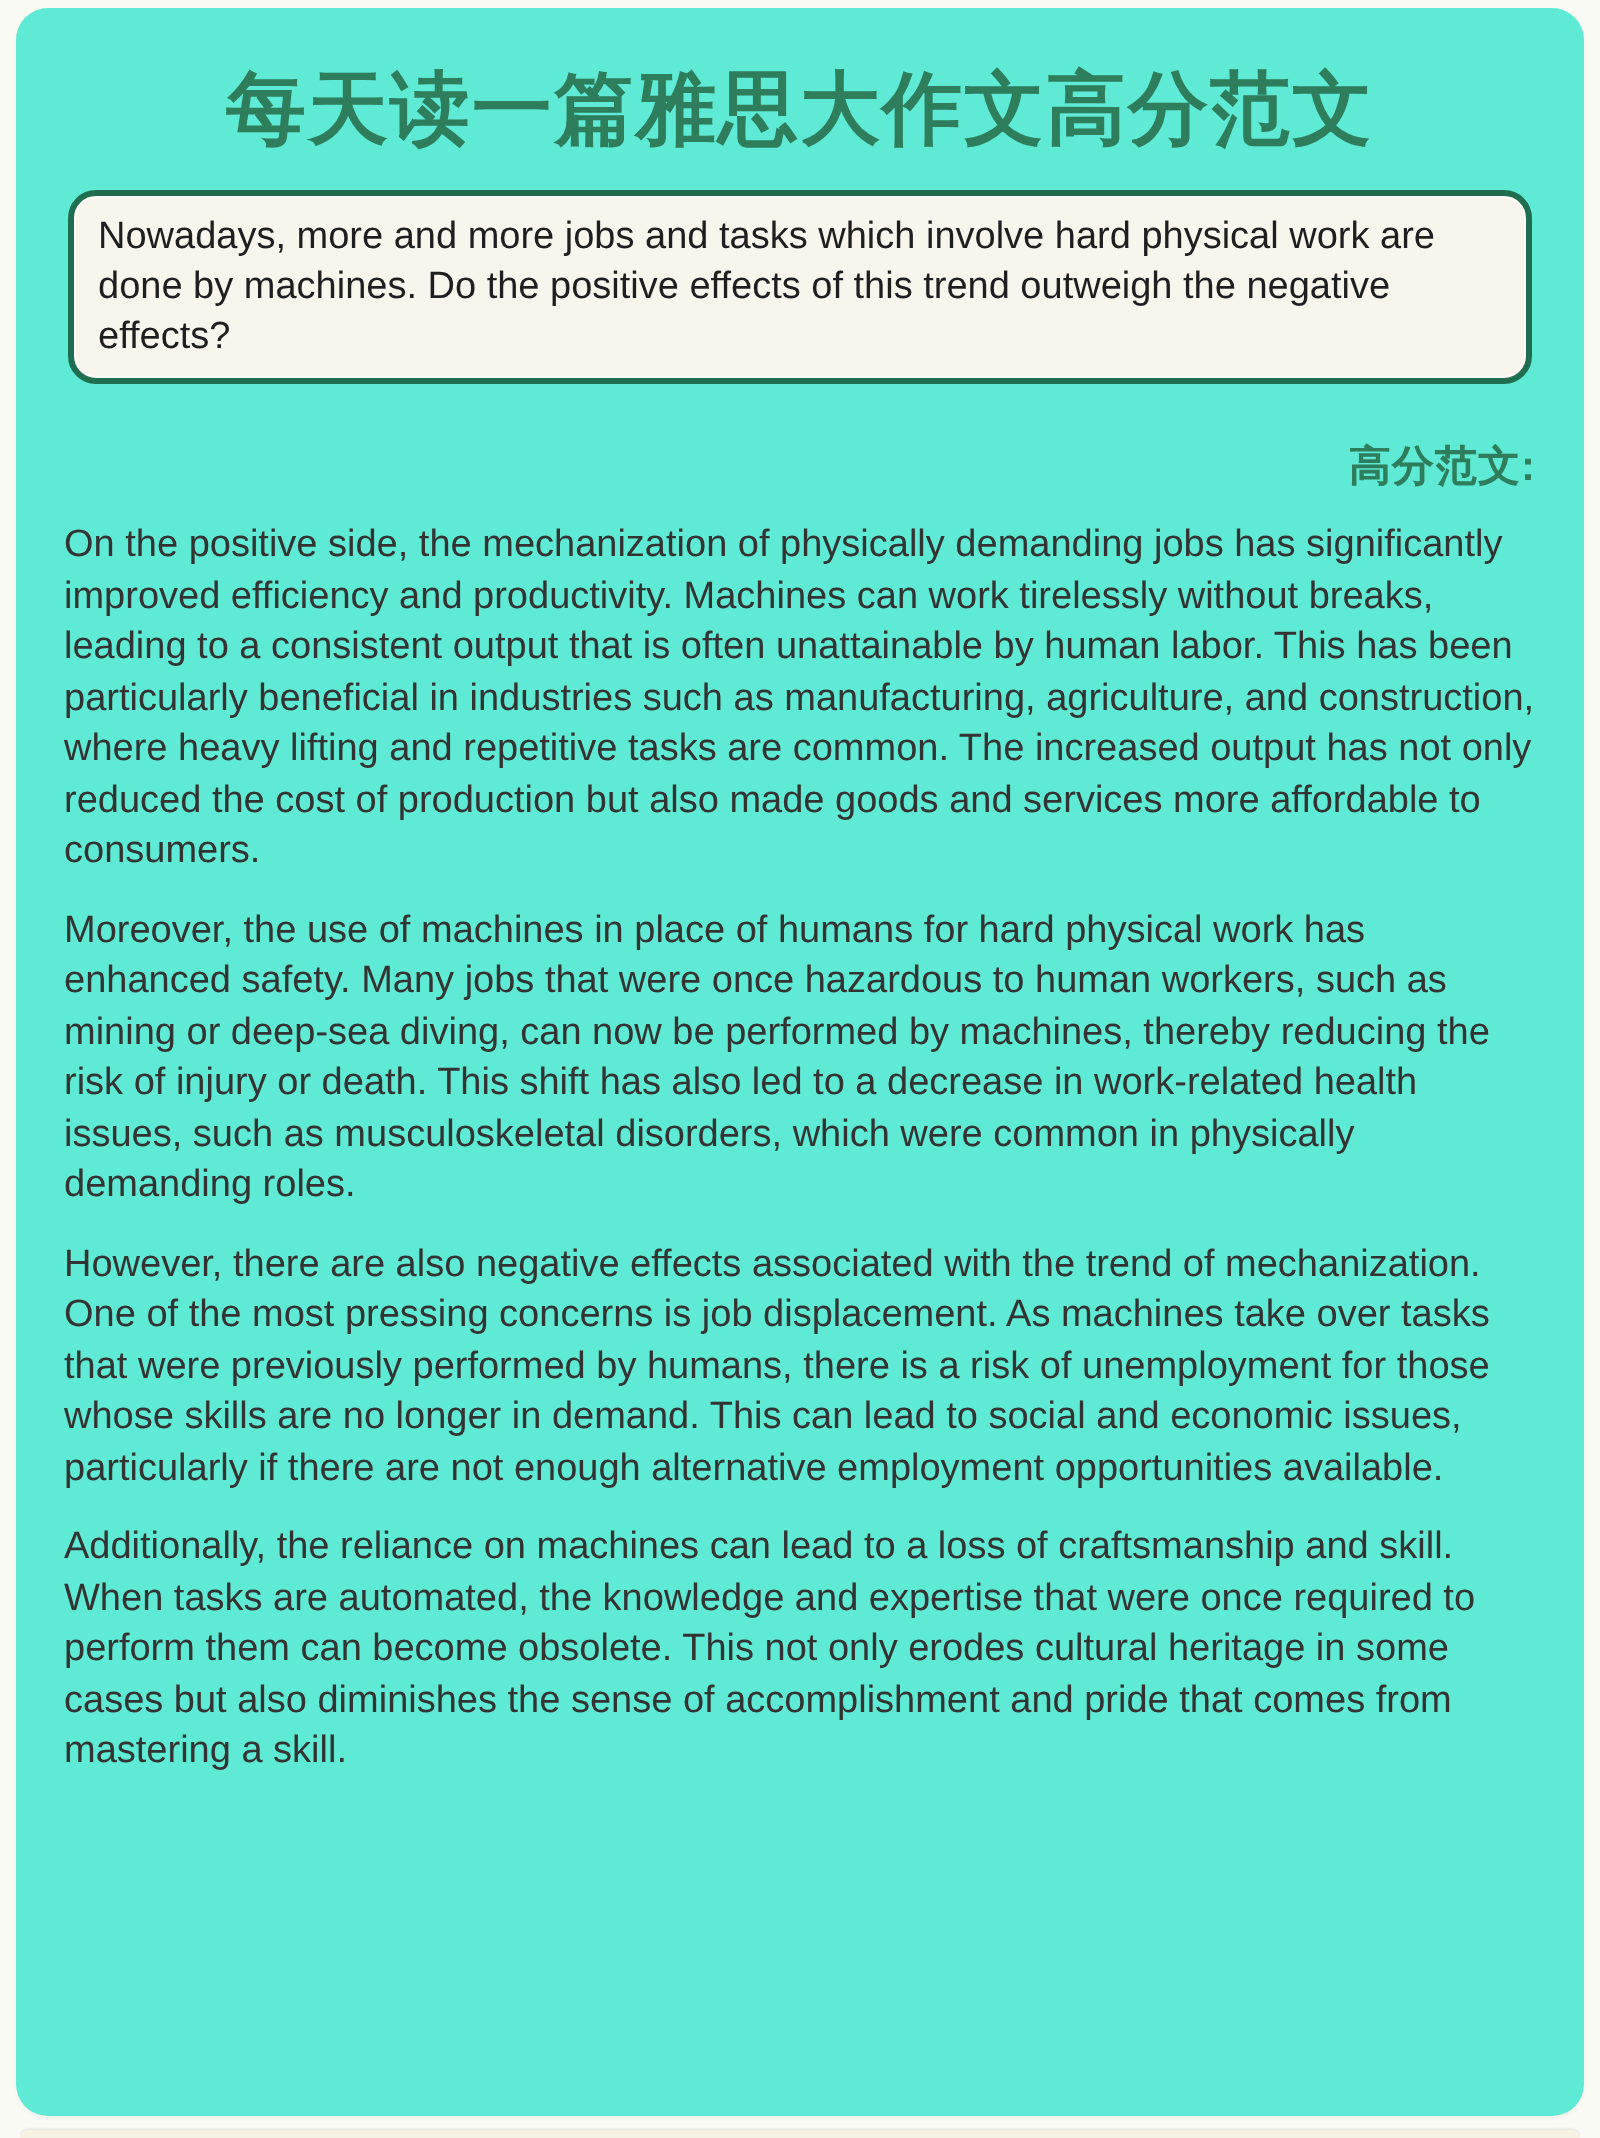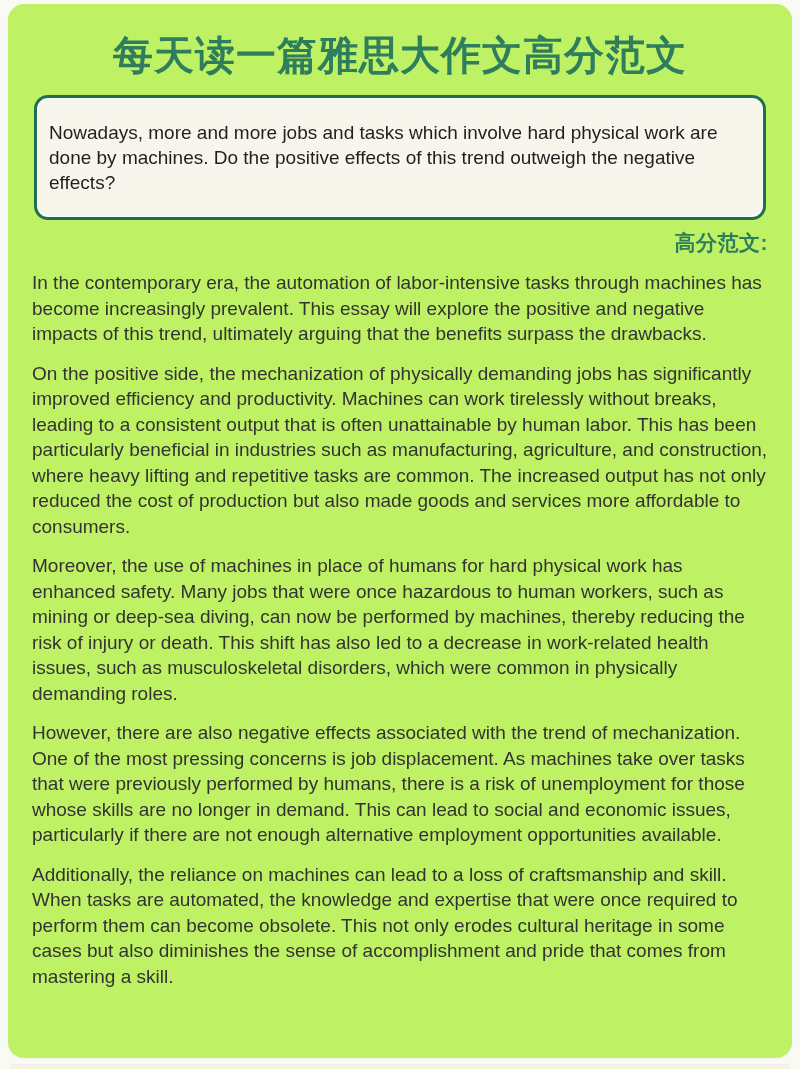--- a/index.html
+++ b/index.html
@@ -13,42 +13,42 @@
     overflow: hidden;
     position: relative;
     font-family: "Liberation Sans", sans-serif;
   }
   .card {
     position: absolute;
     top: 4px;
     left: 8px;
     width: 784px;
     height: 1054px;
-    background: #bef264;
+    background: #5eead4;
     border-radius: 16px;
     box-sizing: border-box;
     padding: 28px 24px 0 24px;
     box-shadow: 0 1px 2px rgba(0,0,0,0.04);
   }
   .title {
     margin: 0 0 17px 0;
     text-align: center;
     color: #2e7d5c;
     font-size: 40px;
     line-height: 1.15;
     font-weight: bold;
     letter-spacing: 1px;
     white-space: nowrap;
   }
   .question-box {
     border: 3px solid #1f6e50;
     border-radius: 14px;
     background: #f8f6ec;
-    padding: 22px 12px;
-    margin: 0 2px 9px 2px;
+    padding: 8px 12px;
+    margin: 0 2px 27px 2px;
     box-shadow: inset 0 0 0 1px rgba(255,255,255,0.65);
   }
   .question-text {
     margin: 0;
     font-size: 19px;
     line-height: 25px;
     color: #1f1f1f;
   }
   .section-heading {
     margin: 0 0 13px 0;
@@ -82,21 +82,20 @@
 <div class="card">
 
   <h1 class="title">每天读一篇雅思大作文高分范文</h1>
 
   <div class="question-box">
     <p class="question-text">Nowadays, more and more jobs and tasks which involve hard physical work are done by machines. Do the positive effects of this trend outweigh the negative effects?</p>
   </div>
 
   <h2 class="section-heading">高分范文:</h2>
 
-  <p class="para">In the contemporary era, the automation of labor-intensive tasks through machines has become increasingly prevalent. This essay will explore the positive and negative impacts of this trend, ultimately arguing that the benefits surpass the drawbacks.</p>
 
   <p class="para">On the positive side, the mechanization of physically demanding jobs has significantly improved efficiency and productivity. Machines can work tirelessly without breaks, leading to a consistent output that is often unattainable by human labor. This has been particularly beneficial in industries such as manufacturing, agriculture, and construction, where heavy lifting and repetitive tasks are common. The increased output has not only reduced the cost of production but also made goods and services more affordable to consumers.</p>
 
   <p class="para">Moreover, the use of machines in place of humans for hard physical work has enhanced safety. Many jobs that were once hazardous to human workers, such as mining or deep-sea diving, can now be performed by machines, thereby reducing the risk of injury or death. This shift has also led to a decrease in work-related health issues, such as musculoskeletal disorders, which were common in physically demanding roles.</p>
 
   <p class="para">However, there are also negative effects associated with the trend of mechanization. One of the most pressing concerns is job displacement. As machines take over tasks that were previously performed by humans, there is a risk of unemployment for those whose skills are no longer in demand. This can lead to social and economic issues, particularly if there are not enough alternative employment opportunities available.</p>
 
   <p class="para">Additionally, the reliance on machines can lead to a loss of craftsmanship and skill. When tasks are automated, the knowledge and expertise that were once required to perform them can become obsolete. This not only erodes cultural heritage in some cases but also diminishes the sense of accomplishment and pride that comes from mastering a skill.</p>
 
 </div>

